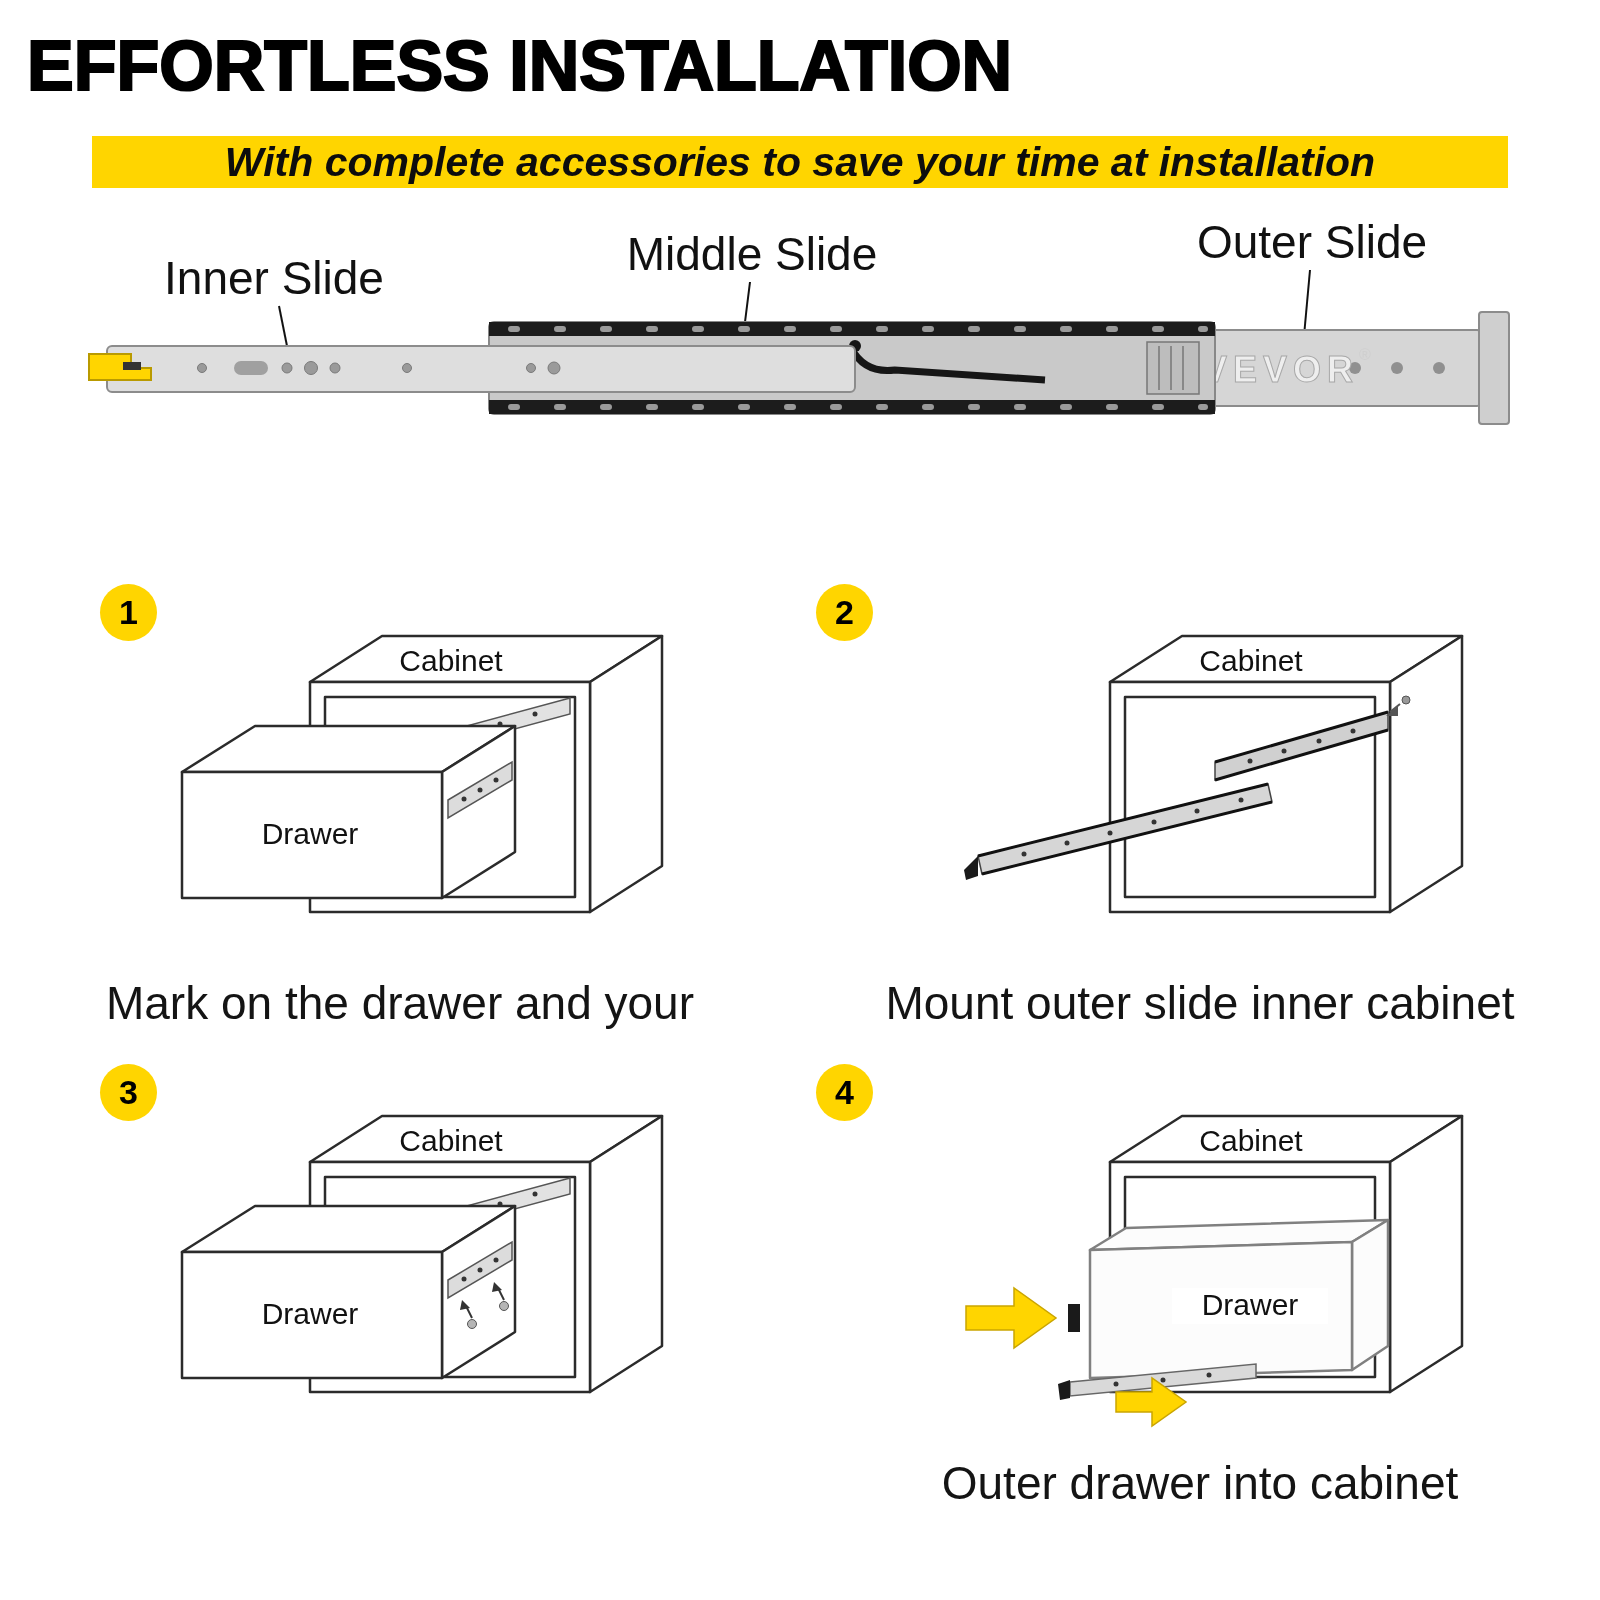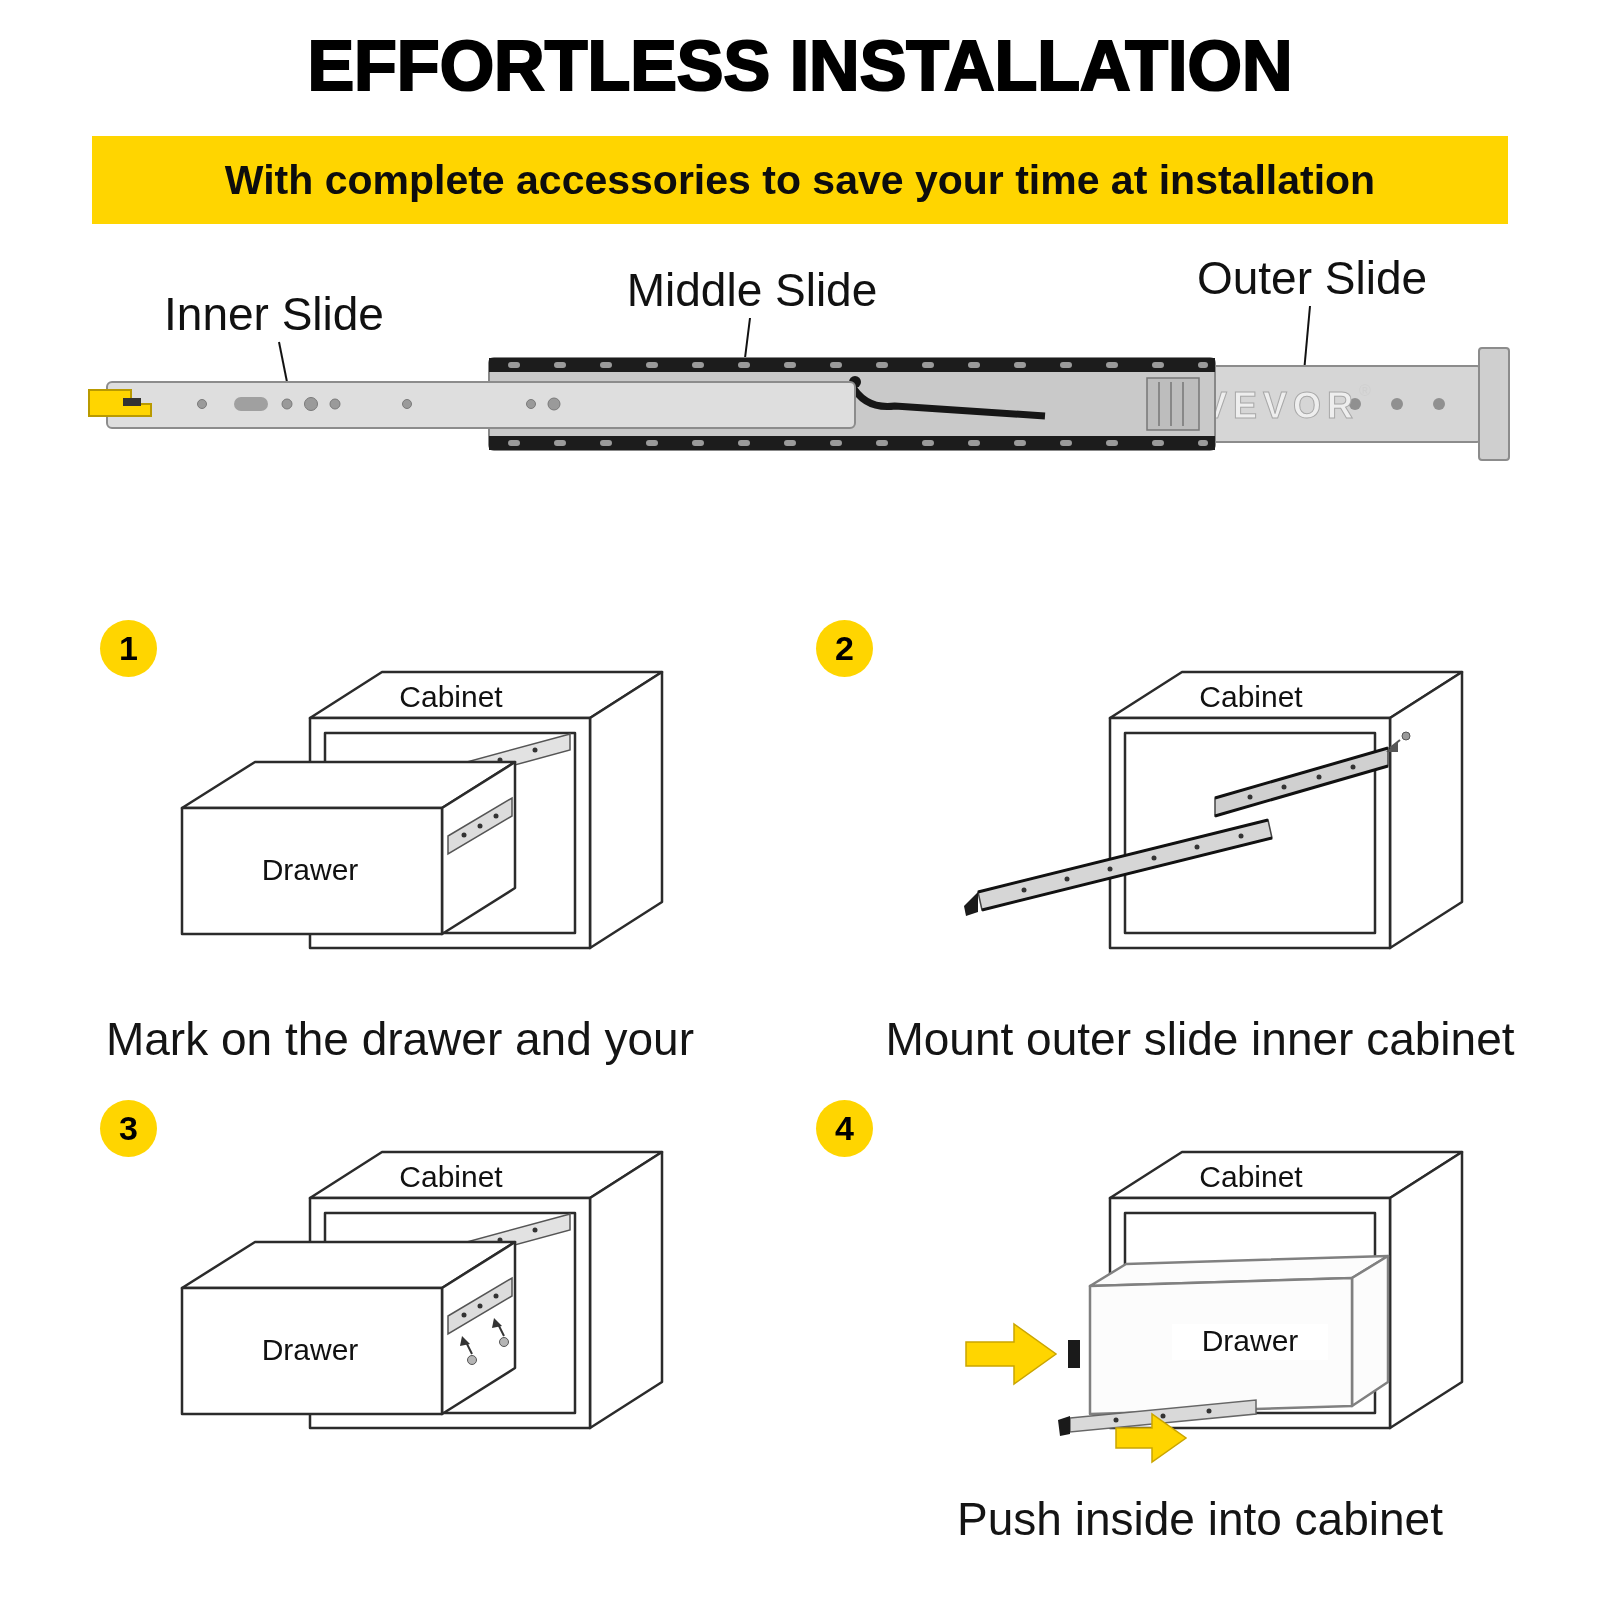--- a/index.html
+++ b/index.html
@@ -3,27 +3,27 @@
 <meta charset="utf-8">
 <style>
   html,body { margin:0; padding:0; }
   body {
     width:1600px; height:1600px; background:#ffffff;
     font-family:"Liberation Sans", sans-serif; color:#111;
     overflow:hidden;
   }
   svg { font-family:"Liberation Sans", sans-serif; }
   .title {
-    margin:26px 0 0; text-align:center;
+    margin:26px 0 0; 
     font-size:70px; font-weight:bold; letter-spacing:0;
-    -webkit-text-stroke:2.2px #000; color:#000;
+    -webkit-text-stroke:2.2px #000; color:#000;padding-left:27px;
   }
   .banner {
-    margin:30px 92px 0; height:88px; background:#FFD500;
-    display:flex; align-items:center; justify-content:center;
+    margin:30px 92px 0; height:52px; background:#FFD500;
+    display:flex; align-items:center; justify-content:center;font-style:italic;
   }
   .banner span { font-size:41px; font-weight:bold; color:#0d0d0d; }
   .slide-area { margin-top:22px;padding-left:19px; }
   .steps {
     display:grid; grid-template-columns:800px 800px; margin-top:28px;
   }
   .step { position:relative; height:480px; text-align:center; }
   .badge {
     position:absolute; top:22px; width:57px; height:57px; border-radius:50%;
     background:#FFD500; display:flex; align-items:center; justify-content:center;
@@ -249,16 +249,16 @@
         <polygon points="138,300 150,296 150,314 140,316" fill="#1a1a1a"></polygon>
       </g>
       <rect x="148" y="220" width="12" height="28" fill="#1a1a1a"></rect>
       <polygon points="46,222 94,222 94,204 136,234 94,264 94,246 46,246" fill="#FFD500" stroke="#caa500" stroke-width="1.5"></polygon>
       <polygon points="196,308 232,308 232,294 266,318 232,342 232,328 196,328" fill="#FFD500" stroke="#caa500" stroke-width="1.5"></polygon>
       <rect x="256" y="40" width="150" height="36" fill="#ffffff"></rect>
       <text x="331" y="67" text-anchor="middle" font-size="30" fill="#111">Cabinet</text>
       <rect x="252" y="204" width="156" height="36" fill="#ffffff"></rect>
       <text x="330" y="231" text-anchor="middle" font-size="30" fill="#111">Drawer</text>
     </svg>
-    <div class="caption">Push inside into cabinet</div>
+    <div class="caption">Outer drawer into cabinet</div>
   </div>
 
 </div>
 
 </body></html>

